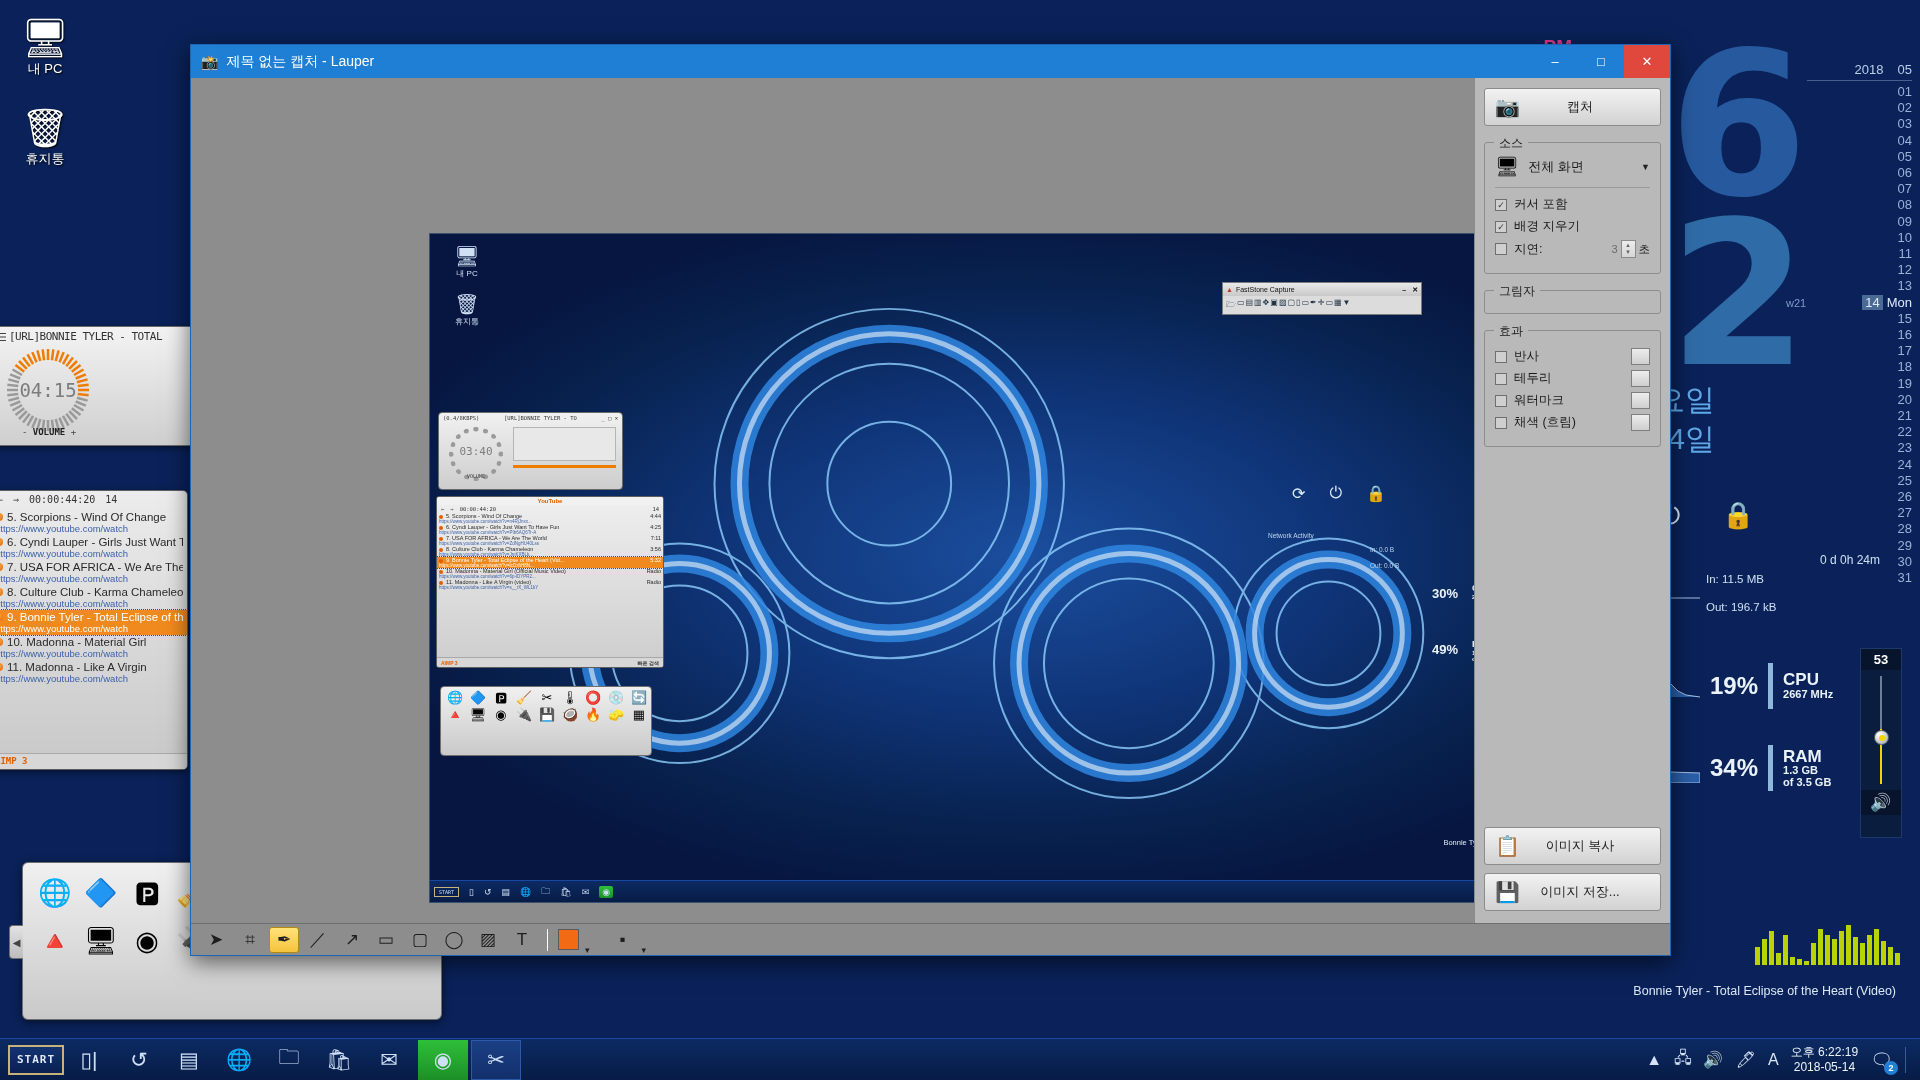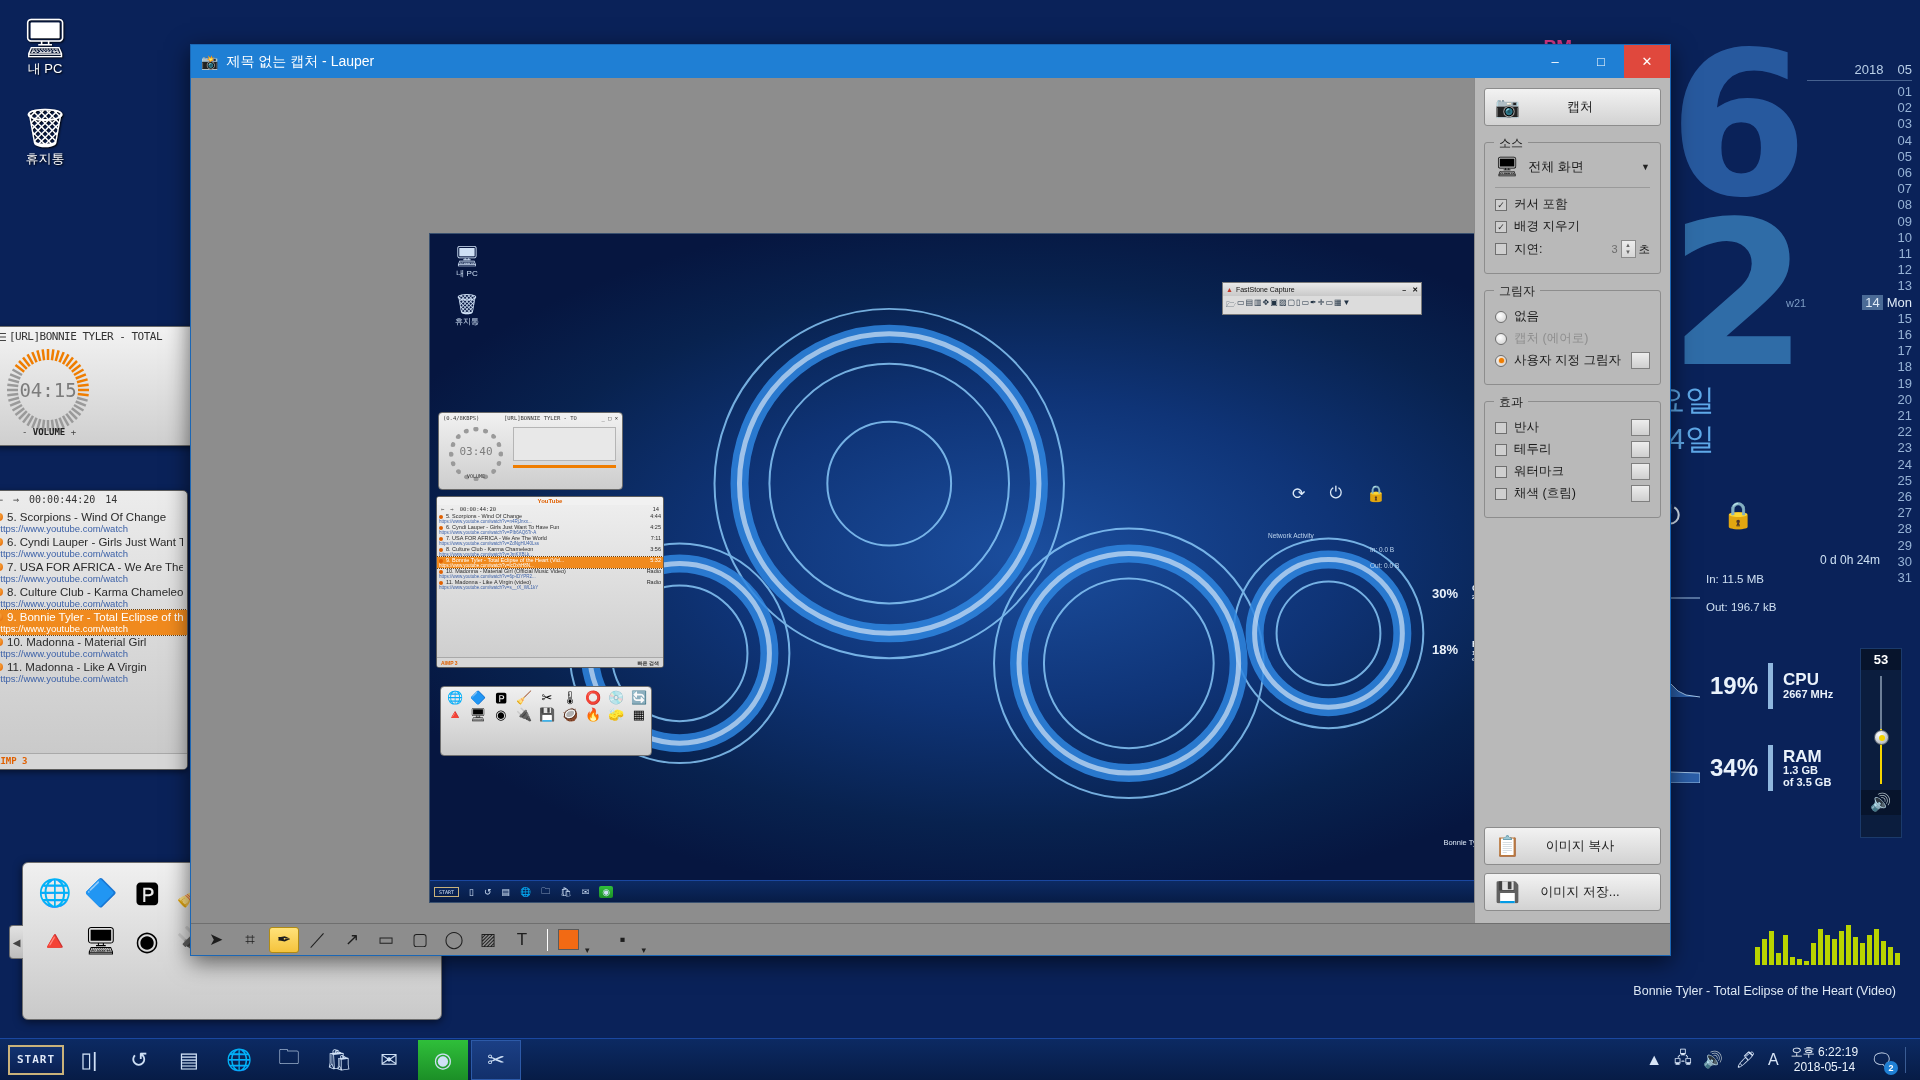--- a/index.html
+++ b/index.html
@@ -583,21 +583,21 @@
           <span>Network Activity</span>
           <span style="float:right">0 d 0h 24m</span>
         </div>
         <div class="mini" style="left:940px;top:312px;font-size:6.5px;color:#bcd4ee">In: 0.0 B</div>
         <div class="mini" style="left:940px;top:328px;font-size:6.5px;color:#bcd4ee">Out: 0.0 B</div>
         <div class="mini" style="left:1002px;top:352px;font-size:13px;font-weight:bold;color:#eaf2fb">30%</div>
         <div class="mini" style="left:1042px;top:350px;font-size:9px;font-weight:bold;color:#eaf2fb;line-height:1.1">
           <div>CPU</div>
             <div style="font-size:6px">2667 MHz</div>
         </div>
-        <div class="mini" style="left:1002px;top:408px;font-size:13px;font-weight:bold;color:#eaf2fb">18%</div>
+        <div class="mini" style="left:1002px;top:408px;font-size:13px;font-weight:bold;color:#eaf2fb">49%</div>
         <div class="mini" style="left:1042px;top:406px;font-size:9px;font-weight:bold;color:#eaf2fb;line-height:1.1">
           <div>RAM</div>
           <div style="font-size:6px">1.3 GB</div>
           <div style="font-size:6px">of 3.5 GB</div>
         </div>
         <div class="mini" style="right:16px;top:345px;width:24px;height:110px;background:#0b1d3e;border:1px solid #1b3a6b">
           <div style="text-align:center;color:#fff;font-size:7px;background:#07142c">53</div>
           <div style="position:relative;height:78px">
             <i style="position:absolute;left:50%;top:4px;bottom:4px;width:2px;margin-left:-1px;background:#6d7f98"></i>
             <i style="position:absolute;left:50%;bottom:4px;height:34px;width:2px;margin-left:-1px;background:#f5d400"></i>
@@ -824,35 +824,20 @@
                 <i>▲</i>
                 <i>▼</i>
               </span>
             <span class="u">초</span>
           </span>
         </div>
       </div>
 
       <div class="grp">
         <span class="lg">그림자</span>
-        <div id="shadow-rows">
-            <div class="ckrow">
-              <span class="rd"></span>
-              <span>없음</span>
-            </div>
-            <div class="ckrow">
-              <span class="rd"></span>
-              <span class="dim">캡처 (에어로)</span>
-            </div>
-            <div class="ckrow">
-              <span class="rd on"></span>
-              <span>사용자 지정 그림자</span>
-              <span class="swbtn"></span>
-            </div>
-          </div>
       </div>
 
       <div class="grp">
         <span class="lg">효과</span>
         <div id="effect-rows">
             <div class="ckrow">
               <span class="ck off">✓</span>
               <span>반사</span>
               <span class="swbtn"></span>
             </div>

